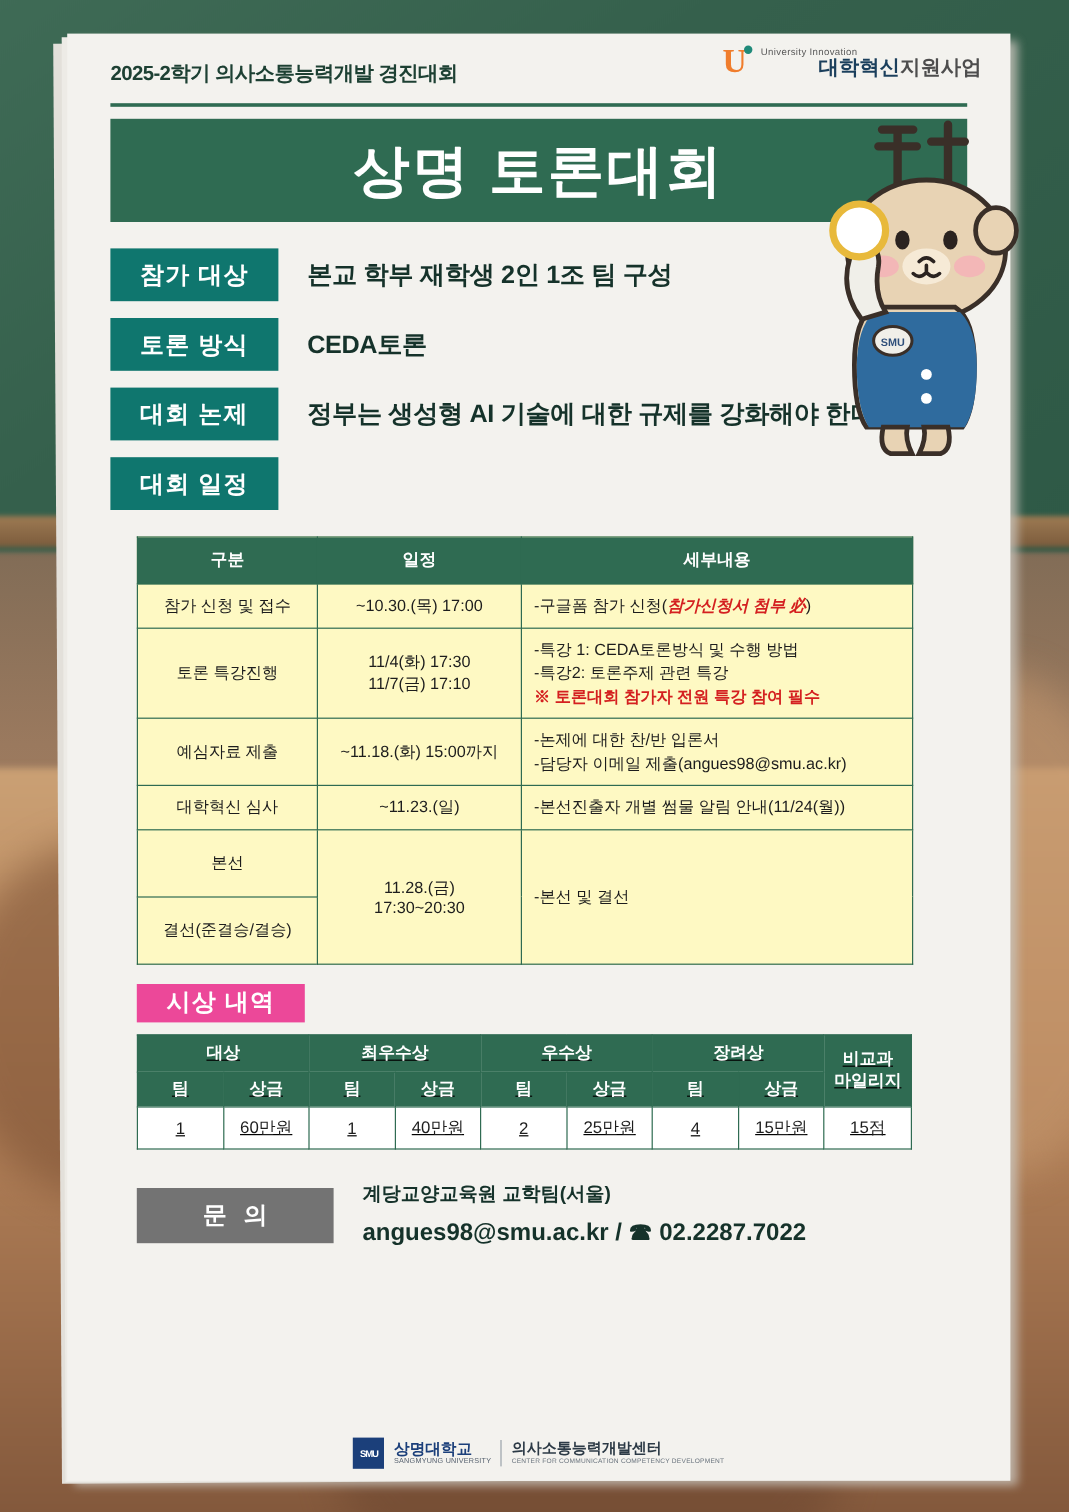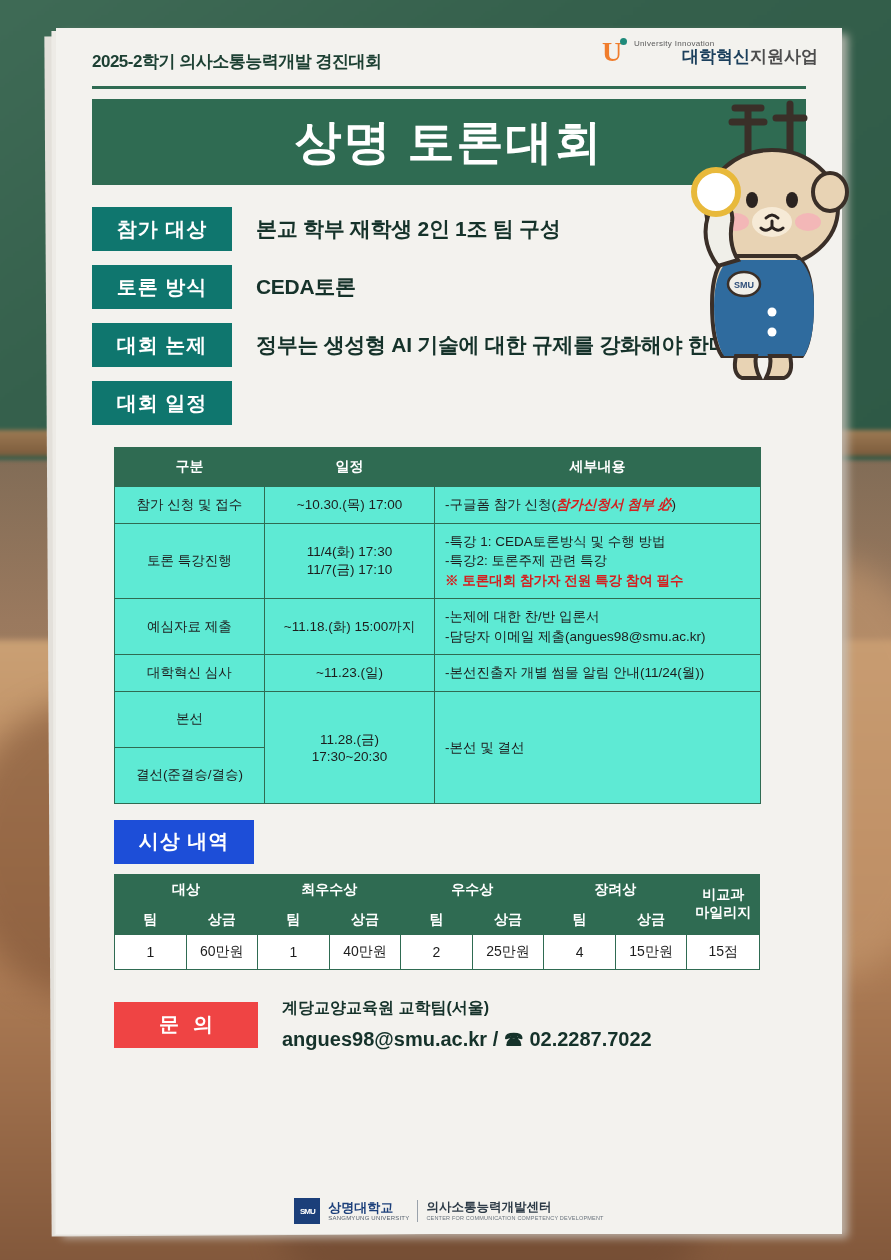--- a/index.html
+++ b/index.html
@@ -112,63 +112,63 @@
     font-size: 20px; font-weight: bold; letter-spacing: 1px;
     flex: 0 0 auto;
   }
   .info-text {
     margin-left: 24px; font-size: 21px; font-weight: bold; color: #15322a; letter-spacing: -.3px;
   }
 
   
   .table-wrap { padding: 8px 36px 0 58px; }
   table.sched {
-    width: 646px; border-collapse: collapse; background: #5eead4;
+    width: 646px; border-collapse: collapse; background: #fef9c3;
     table-layout: fixed;
   }
   table.sched th, table.sched td {
     border: 1.5px solid #2f6b52; padding: 8px 10px; font-size: 13.5px; color: #1d1d1d;
   }
   table.sched thead th {
     background: #2f6b52; color: #fff; font-weight: bold; text-align: center;
     font-size: 14px; padding: 10px 6px;
   }
   table.sched td.c { text-align: center; }
   table.sched td.l { text-align: left; line-height: 1.45; }
   .col1 { width: 150px; } .col2 { width: 170px; } .col3 { width: 326px; }
   .red { color: #d42020; font-weight: bold; font-style: italic; }
   .red-note { color: #d42020; font-weight: bold; }
 
   
   .award-tag-wrap { padding: 16px 36px 0 58px; }
   .award-tag {
-    width: 140px; height: 44px; background: #1d4ed8; color: #fff;
+    width: 140px; height: 32px; background: #ec4899; color: #fff;
     display: flex; align-items: center; justify-content: center;
     font-size: 20px; font-weight: bold; letter-spacing: 1px;
   }
   .award-wrap { padding: 10px 36px 0 58px; }
   table.award {
-    width: 646px; border-collapse: collapse; background: #fff; table-layout: fixed;
+    width: 646px; border-collapse: collapse; background: #fff; table-layout: fixed; text-decoration: underline;
   }
   table.award th, table.award td {
     border: 1.5px solid #2f6b52; text-align: center; font-size: 13.5px; color: #1d1d1d;
     padding: 6px 2px;
   }
   table.award th {
     background: #2f6b52; color: #fff; font-weight: bold; font-size: 14px;
   }
   table.award th.sub { padding: 5px 2px; }
   table.award td { padding: 8px 2px; font-size: 14px; }
   .aw-col { width: 71px; }
   .aw-last { width: 72px; }
 
   
   .contact { display: flex; align-items: center; padding: 26px 36px 0 58px; }
   .contact .tag2 {
-    width: 144px; height: 46px; background: #ef4444; color: #fff;
+    width: 164px; height: 46px; background: #737373; color: #fff;
     display: flex; align-items: center; justify-content: center;
     font-size: 20px; font-weight: bold; letter-spacing: 14px; text-indent: 14px;
     flex: 0 0 auto;
   }
   .contact-lines { margin-left: 24px; line-height: 1.5; }
   .contact-l1 { font-size: 16px; font-weight: bold; color: #15322a; }
   .contact-l2 { font-size: 20px; font-weight: bold; color: #15322a; margin-top: 4px; }
 
   
   .poster-foot {

